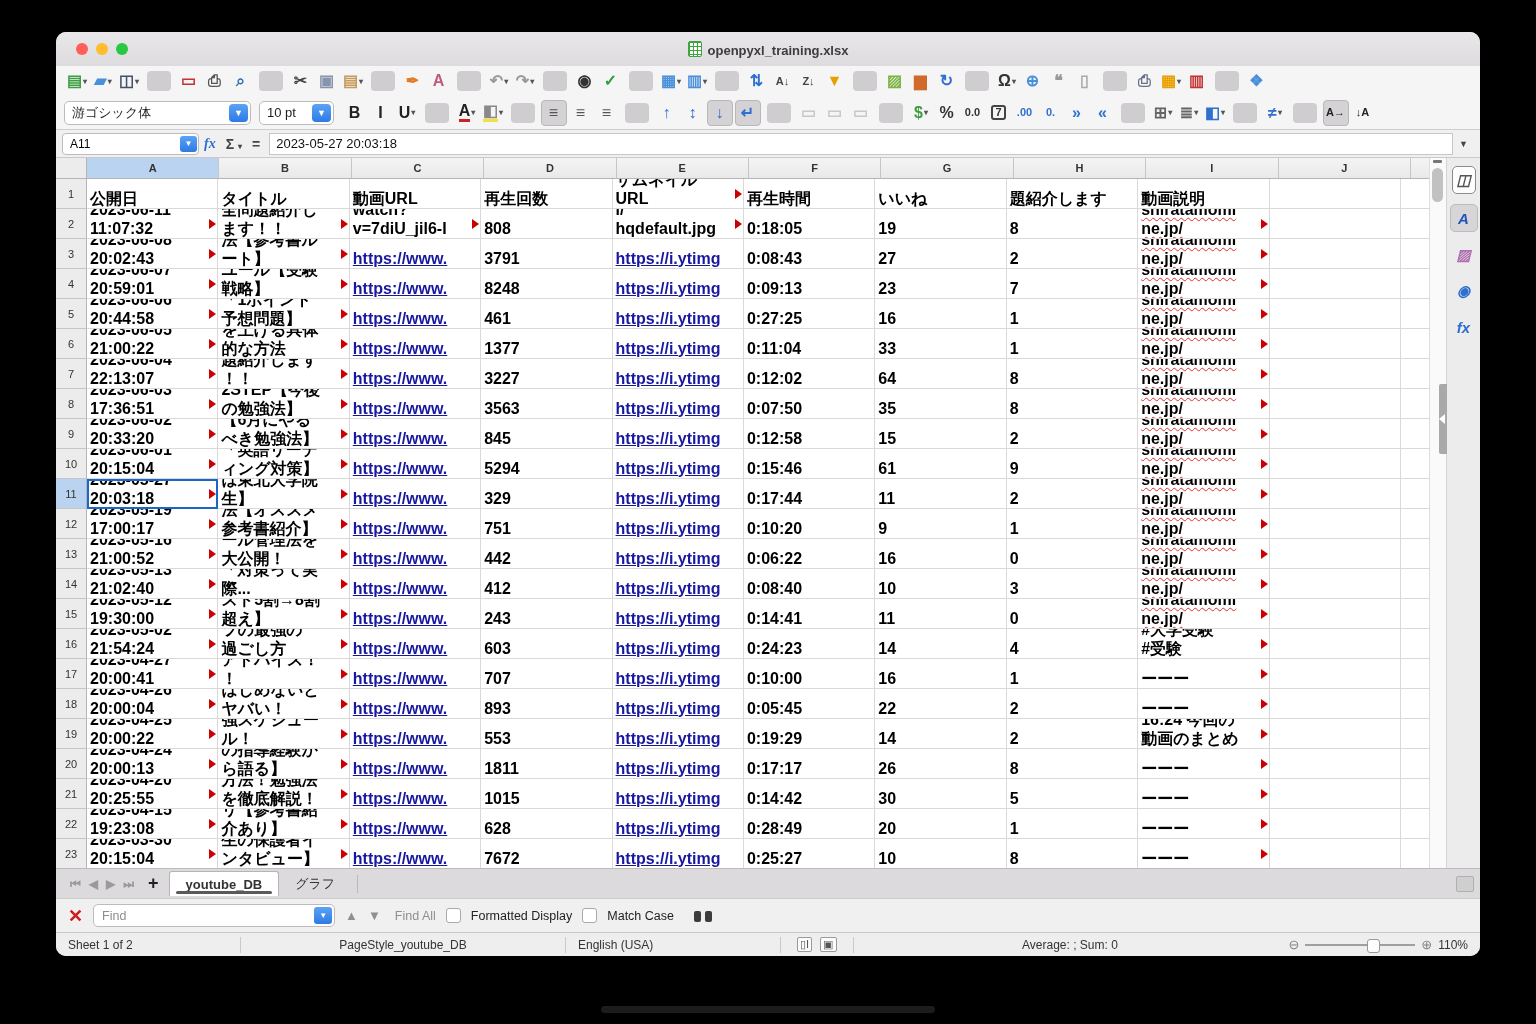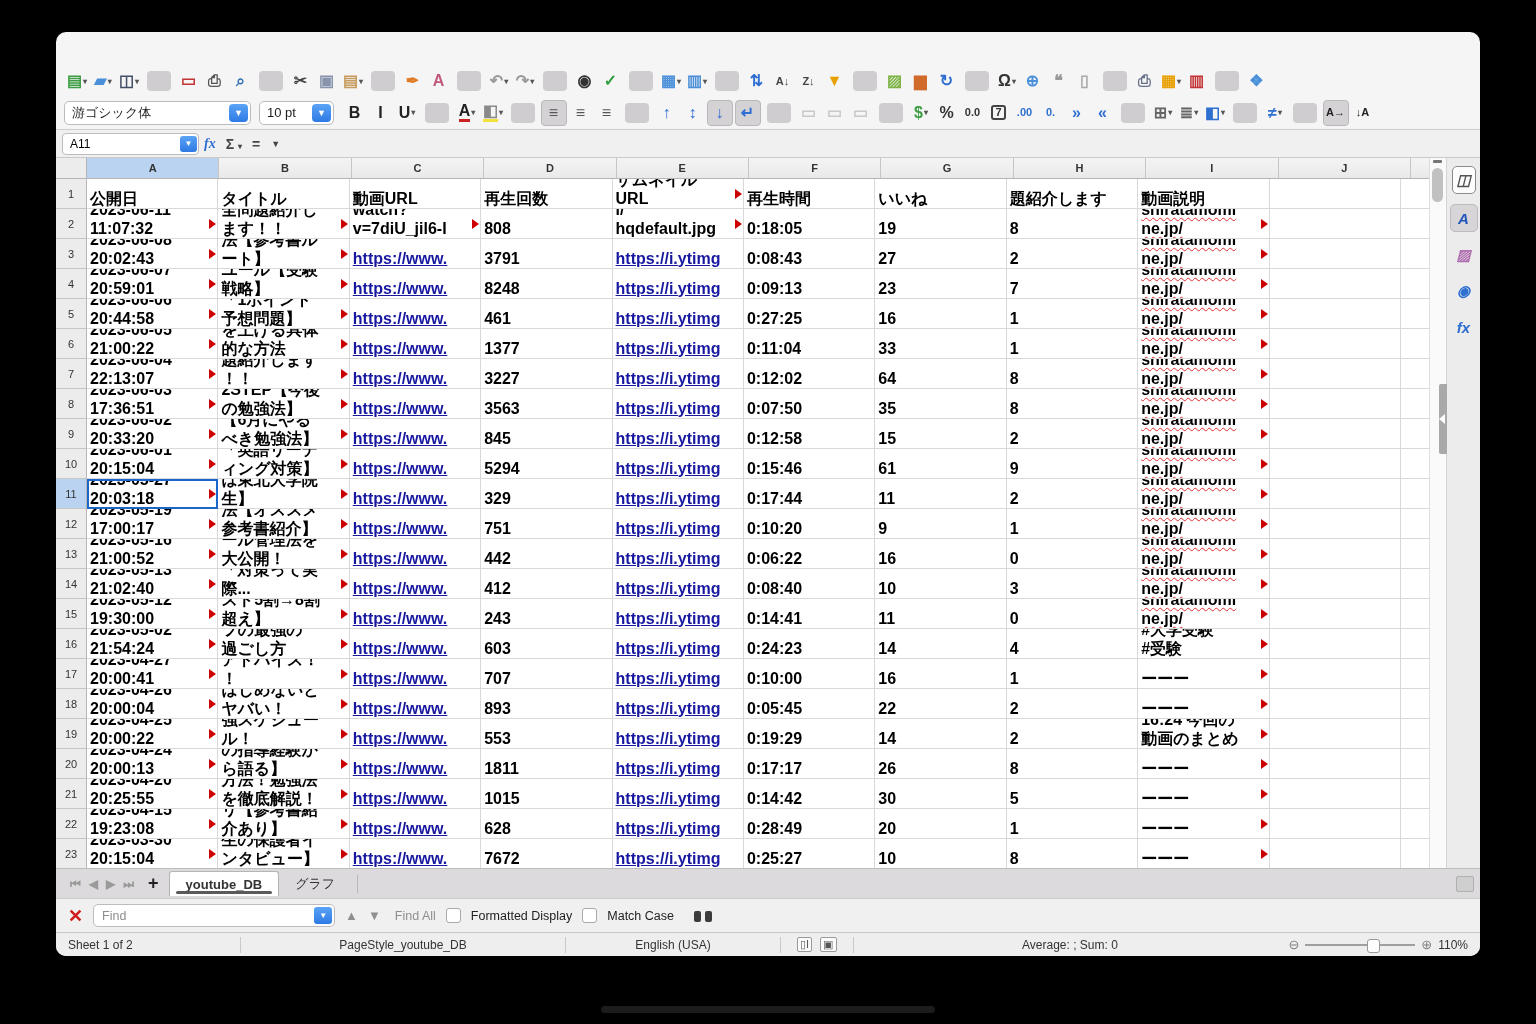--- a/index.html
+++ b/index.html
@@ -118,20 +118,30 @@
   .ztrack{width:110px;height:2px;background:#9f9f9f;position:relative;}
   .zthumb{position:absolute;left:56%;top:-5px;width:11px;height:12px;background:#fdfdfd;border:1px solid #9a9a9a;border-radius:3px;}
   .zsym{color:#7f7f7f;font-size:13px;}
   .homebar{position:absolute;left:601px;top:1006px;width:334px;height:7px;border-radius:4px;background:#1c1c1c;}
 </style>
 </head>
 <body>
 
 <div class="window">
 
+  <div class="titlebar">
+    <div class="lights">
+      <span class="light l-red"></span>
+      <span class="light l-yellow"></span>
+      <span class="light l-green"></span>
+    </div>
+    <div class="titlewrap">
+      <span class="doc-ico"></span><span>openpyxl_training.xlsx</span>
+    </div>
+  </div>
 
   <div class="tb tb1">
 
   <div style="display: contents;">
       <span class="tbi">
           <span class="g" style="color: rgb(61, 158, 67);">▤</span>
           <span class="d9">▾</span>
         </span>
     </div>
       <div style="display: contents;">
@@ -588,20 +598,21 @@
   </div>
 
   <div class="fbar">
     <span class="namebox">
       <span>A11</span>
         <span class="dd">▼</span>
     </span>
     <span class="fsym fx">fx</span>
     <span class="fsym">Σ <span class="d9" style="font-size:8px">▾</span></span>
     <span class="fsym">=</span>
+    <span class="finput">2023-05-27 20:03:18</span>
     <span class="fexp">▼</span>
   </div>
 
   <div class="gridwrap">
     <div class="colhdr">
       <div class="corner"></div>
       <span style="display:contents">
         
       <div style="display: contents;">
           <div class="chcell sel">
@@ -2561,21 +2572,21 @@
     <span class="cb"></span>
     <span class="cblabel">Match Case</span>
     <span class="binoc"></span>
   </div>
 
   <div class="statusbar">
     <span class="sseg" style="width:160px">Sheet 1 of 2</span>
     <span class="sdiv"></span>
     <span class="sseg" style="width:300px;text-align:center">PageStyle_youtube_DB</span>
     <span class="sdiv"></span>
-    <span class="sseg" style="width:190px;text-align:center">English (USA)</span>
+    <span class="sseg" style="width:190px;text-align:left">English (USA)</span>
     <span class="sdiv"></span>
     <span class="smicon">▯I</span>
     <span class="smicon">▣</span>
     <span class="sdiv"></span>
     <span class="sseg" style="flex:1;text-align:center">Average: ; Sum: 0</span>
     <span class="zoomwrap">
       <span class="zsym">⊖</span>
       <span class="ztrack">
           <span class="zthumb"></span>
         </span>

